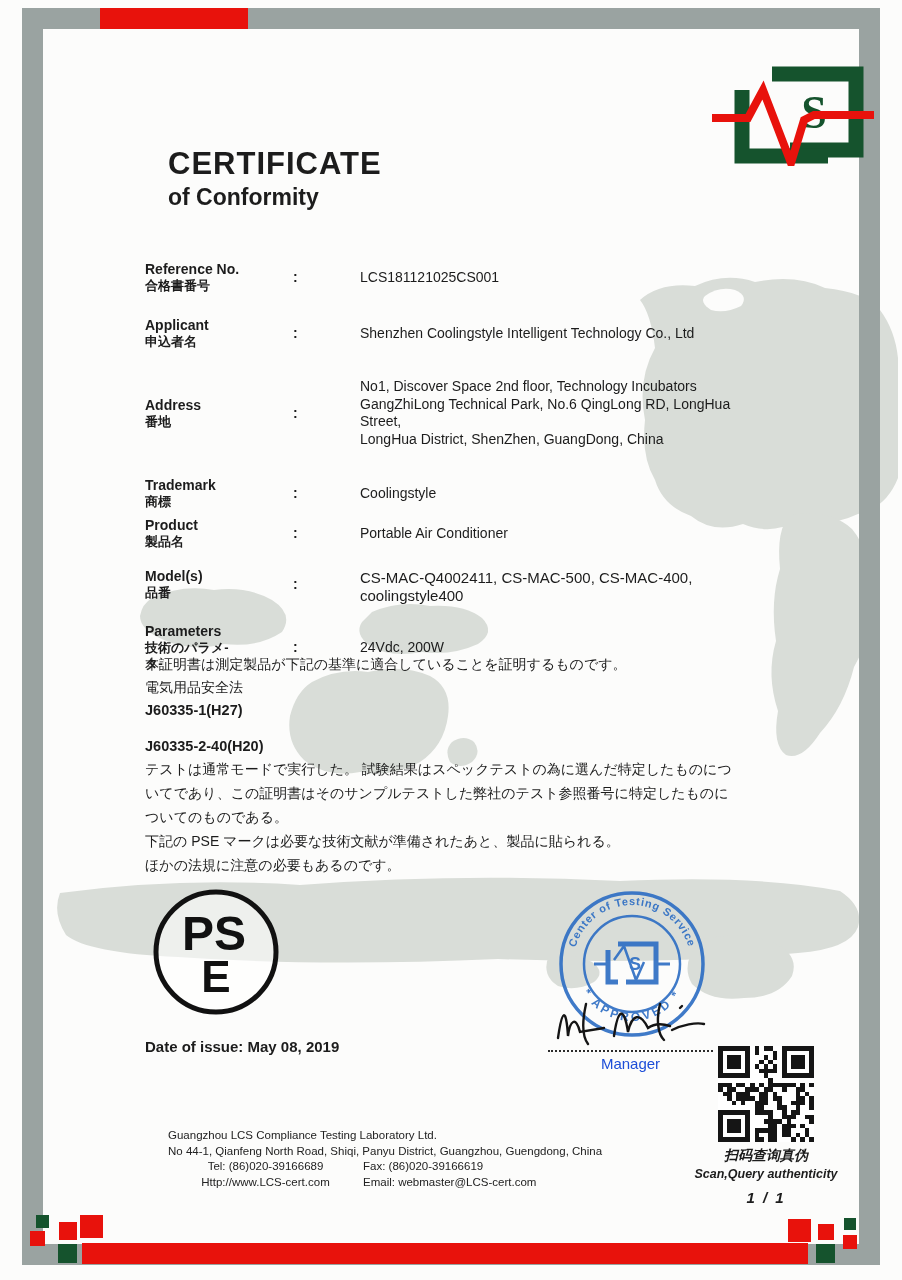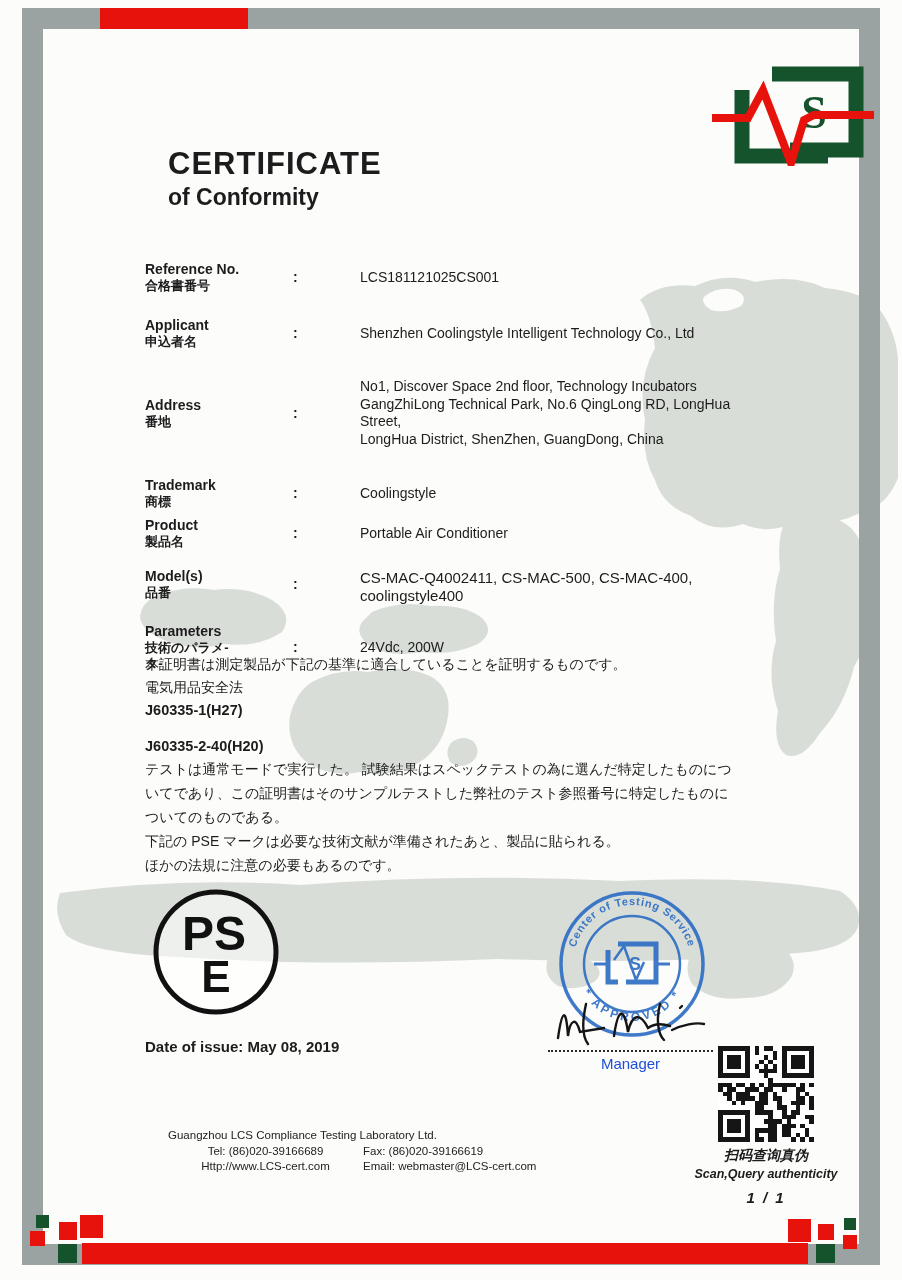--- a/index.html
+++ b/index.html
@@ -218,20 +218,21 @@
         </g>
       </svg>
     </div>
     <div class="role">Manager</div>
   </div>
 
   <div class="dateline">Date of issue: May 08, 2019</div>
 
   <div class="footer">
     <div>Guangzhou LCS Compliance Testing Laboratory Ltd.</div>
+    <div>No 44-1, Qianfeng North Road, Shiqi, Panyu District, Guangzhou, Guengdong, China</div>
     <div class="cols">
       <div class="c1">Tel: (86)020-39166689</div>
       <div>Fax: (86)020-39166619</div>
     </div>
     <div class="cols">
       <div class="c1">Http://www.LCS-cert.com</div>
       <div>Email: webmaster@LCS-cert.com</div>
     </div>
   </div>
 

